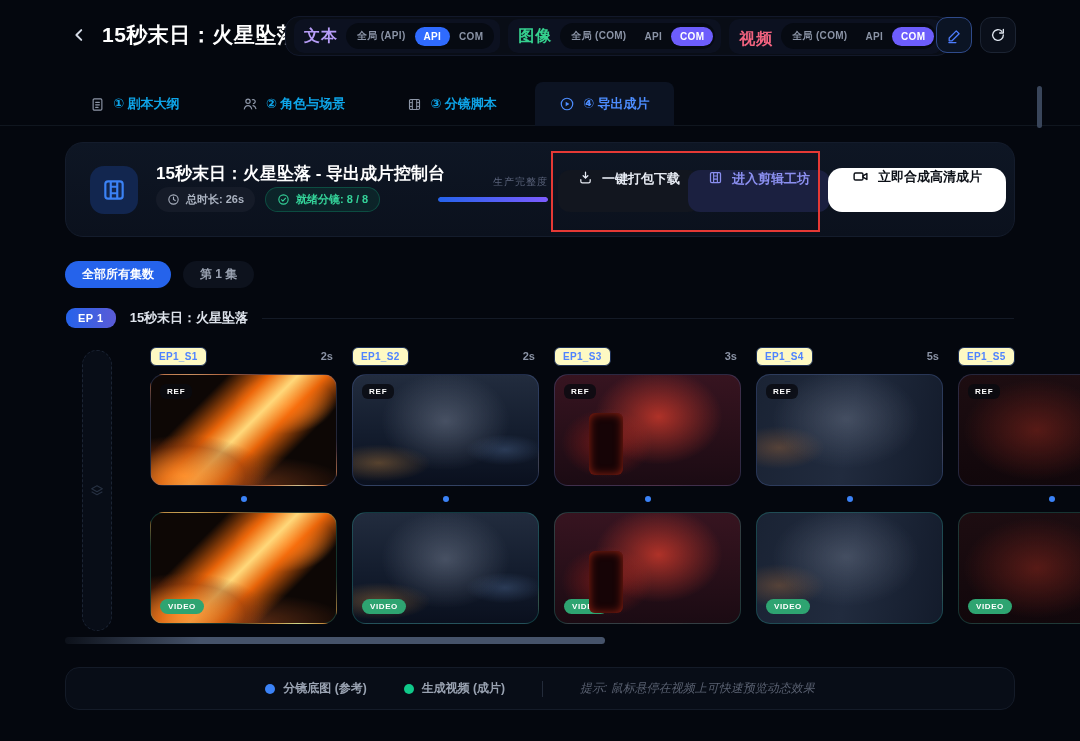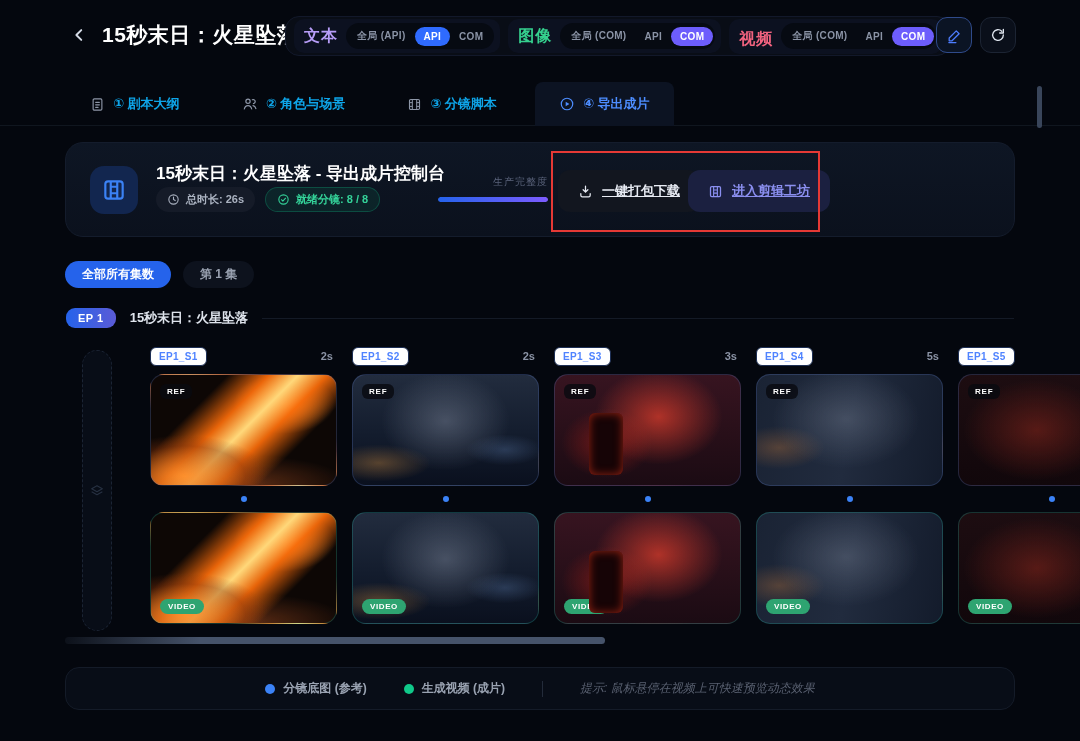--- a/index.html
+++ b/index.html
@@ -49,21 +49,21 @@
   .console-icon{position:absolute;left:24px;top:23px;width:48px;height:48px;border-radius:14px;background:#12264f;display:flex;align-items:center;justify-content:center;color:#3b82f6;}
   .console-title{position:absolute;left:90px;top:19px;font-size:17px;font-weight:bold;color:#ffffff;}
   .console-badges{position:absolute;left:90px;top:44px;display:flex;gap:10px;}
   .badge{display:flex;align-items:center;gap:6px;font-size:11px;font-weight:bold;border-radius:999px;padding:4px 11px;}
   .badge.duration{background:#151b28;color:#aab2c0;}
   .badge.ready{background:rgba(16,185,129,.1);color:#34d399;border:1px solid rgba(16,185,129,.28);}
   .progress-block{position:absolute;left:372px;top:32px;width:110px;}
   .progress-label{font-size:10px;color:#59627a;text-align:right;margin-bottom:8px;letter-spacing:1px;}
   .progress-track{height:5px;border-radius:3px;background:#1a2233;overflow:hidden;}
   .progress-fill{height:100%;border-radius:3px;background:linear-gradient(90deg,#2563eb,#7c5cff);}
-  .btn{position:absolute;top:27px;height:42px;display:flex;align-items:center;gap:9px;border-radius:12px;font-size:13px;font-weight:bold;cursor:pointer;white-space:nowrap;text-decoration:underline;}
+  .btn{position:absolute;top:27px;height:42px;display:flex;align-items:flex-start;gap:9px;border-radius:12px;font-size:13px;font-weight:bold;cursor:pointer;white-space:nowrap;}
   .btn-download{left:492px;background:#12161f;color:#e8ecf4;padding:0 20px;}
   .btn-editor{left:622px;background:#1b2040;color:#8b8ff0;padding:0 20px;}
   .btn-compose{left:762px;top:25px;height:44px;background:#ffffff;color:#0b0f16;border-radius:14px;padding:0 24px;}
   .red-box{position:absolute;left:551px;top:151px;width:269px;height:81px;border:2px solid var(--accent-red);pointer-events:none;}
 
   
   .chips{position:absolute;left:65px;top:261px;display:flex;gap:12px;}
   .chip{height:27px;display:flex;align-items:center;border-radius:999px;font-size:12px;font-weight:bold;padding:0 17px;cursor:pointer;}
   .chip.active{background:#2563eb;color:#fff;}
   .chip.plain{background:#0d121d;color:#99a1b0;}
@@ -72,21 +72,21 @@
   .episode-row{position:absolute;left:66px;top:308px;width:948px;display:flex;align-items:center;gap:14px;}
   .ep-badge{background:linear-gradient(90deg,#2563eb,#5b5bd6);border-radius:9px;padding:4px 12px;font-size:11px;font-weight:bold;color:#fff;letter-spacing:.5px;}
   .ep-title{font-size:13px;font-weight:bold;color:#dfe4ec;}
   .ep-line{flex:1;height:1px;background:#141a26;}
 
   
   .left-drop{position:absolute;left:82px;top:350px;width:30px;height:281px;border-radius:15px;border:1px dashed #1b2434;background:#080d17;display:flex;align-items:center;justify-content:center;color:#273142;}
   .grid{position:absolute;left:150px;top:346px;display:flex;gap:15px;}
   .shot-col{width:187px;display:flex;flex-direction:column;}
   .shot-head{height:20px;display:flex;align-items:center;justify-content:space-between;margin-bottom:8px;}
-  .shot-id{background:#ffffff;border:1px solid #1d2f55;color:#4f83ff;font-size:10px;font-weight:bold;border-radius:6px;padding:3px 8px;letter-spacing:.3px;}
+  .shot-id{background:#fef9c3;border:1px solid #1d2f55;color:#4f83ff;font-size:10px;font-weight:bold;border-radius:6px;padding:3px 8px;letter-spacing:.3px;}
   .shot-dur{font-size:11px;font-weight:bold;color:#8b93a5;padding-right:4px;}
   .thumb{position:relative;width:187px;height:112px;border-radius:14px;overflow:hidden;cursor:pointer;}
   .thumb.ref{border:1px solid rgba(90,120,190,.28);}
   .thumb.vid{border:1px solid rgba(45,212,191,.22);}
   .tag-ref{position:absolute;left:9px;top:9px;background:rgba(8,10,16,.82);color:#fff;font-size:8px;font-weight:bold;letter-spacing:.8px;border-radius:6px;padding:3px 7px;}
   .tag-video{position:absolute;left:9px;bottom:9px;background:#2ea471;color:#fff;font-size:8px;font-weight:bold;letter-spacing:.6px;border-radius:9px;padding:3px 8px;}
   .dot-row{height:26px;display:flex;align-items:center;justify-content:center;}
   .dot{width:6px;height:6px;border-radius:50%;background:#3b82f6;}
 
   
@@ -272,20 +272,29 @@
   </div>
   <div class="btn btn-editor">
     <span>
       <svg width="15" height="15" viewBox="0 0 24 24">
           <rect x="4" y="4" width="16" height="16" rx="2" fill="none" stroke="currentColor" stroke-width="2"></rect>
           <path d="M9 4v16M15 4v16M9 9.5h6M9 14.5h6" stroke="currentColor" stroke-width="1.8"></path>
         </svg>
     </span>
     <span>进入剪辑工坊</span>
   </div>
+  <div class="btn btn-compose">
+    <span>
+      <svg width="17" height="17" viewBox="0 0 24 24">
+          <rect x="3" y="7" width="12.5" height="10" rx="2" fill="none" stroke="currentColor" stroke-width="2"></rect>
+          <path d="M15.5 11l5.5-3.2v8.4L15.5 13z" fill="none" stroke="currentColor" stroke-width="2" stroke-linejoin="round"></path>
+        </svg>
+    </span>
+    <span>立即合成高清成片</span>
+  </div>
 </div>
 <div class="red-box"></div>
 
 <div class="chips">
   <div class="chip active">全部所有集数</div>
   <div class="chip plain">第 1 集</div>
 </div>
 
 <div class="episode-row">
   <span class="ep-badge">EP 1</span>

